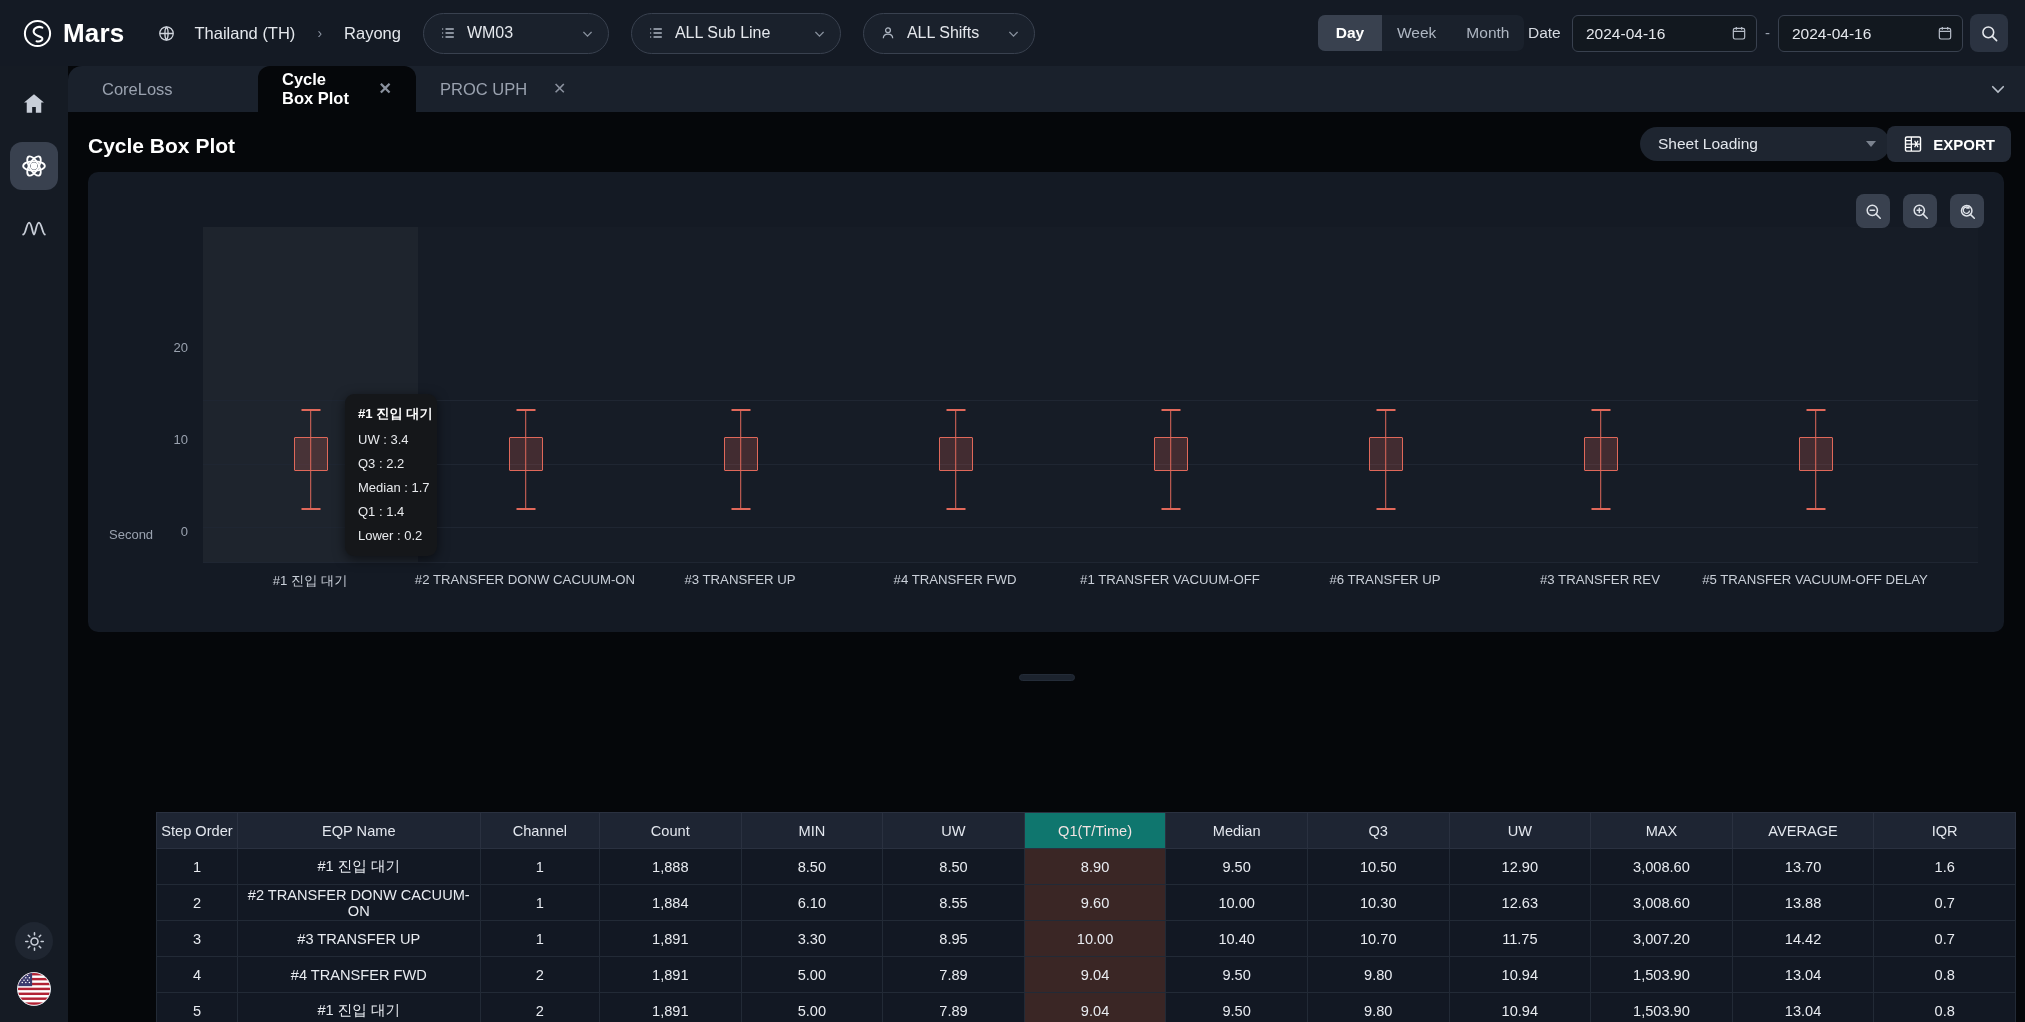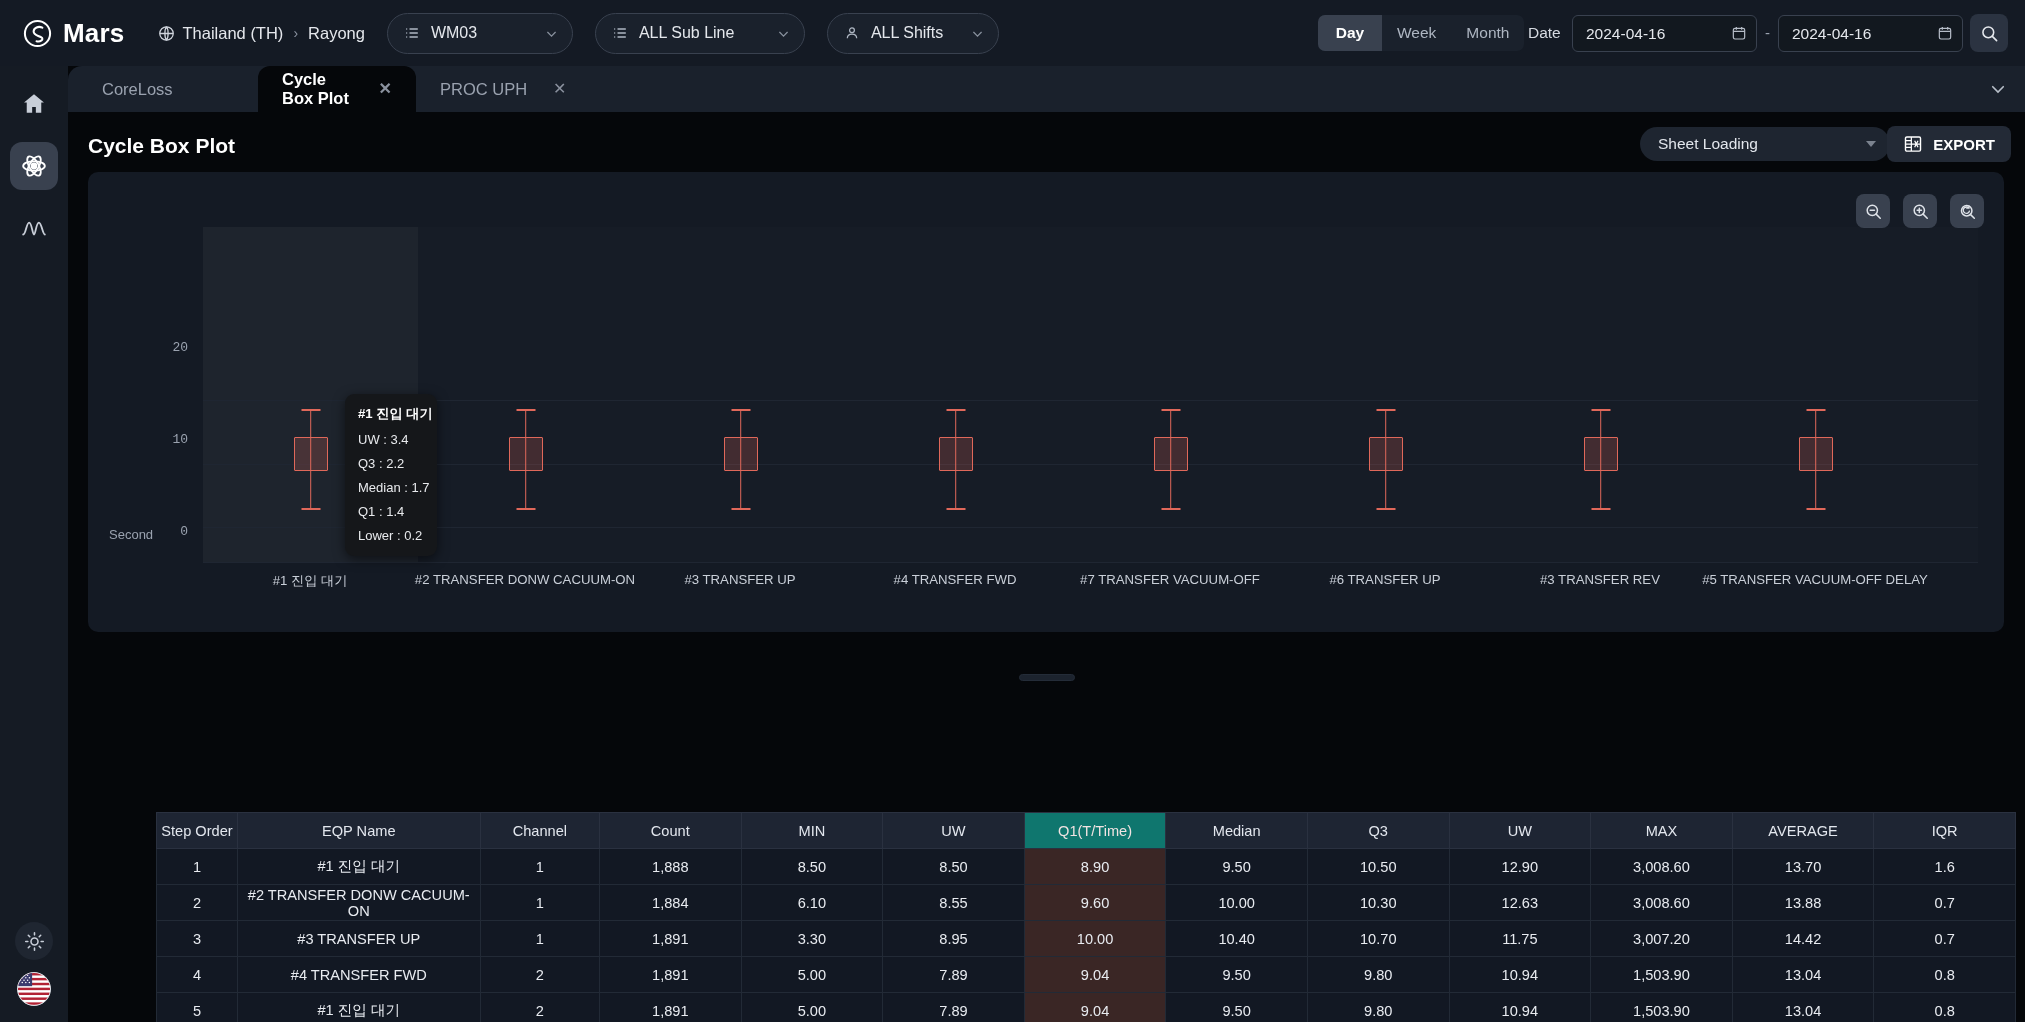--- a/index.html
+++ b/index.html
@@ -16,21 +16,21 @@
     position: absolute; top: 0; left: 0; width: 2025px; height: 66px;
     background: #141a24;
     display: flex; align-items: center;
   }
   .logo-wrap { display: flex; align-items: center; gap: 10px; margin-left: 22px; }
   .logo-mark {
     width: 31px; height: 31px; color: #ffffff;
   }
   .logo-text { font-size: 26px; font-weight: 700; letter-spacing: .2px; color: #ffffff; }
 
-  .breadcrumb { display: flex; align-items: center; gap: 8px; margin-left: 33px; font-size: 16.5px; color: #e4e7ec; }
+  .breadcrumb { display: flex; align-items: center; gap: 20px; margin-left: 33px; font-size: 16.5px; color: #e4e7ec; }
   .globe-icon { width: 17px; height: 17px; color: #cfd4dc; display: inline-block; }
   .crumb-sep { color: #8b93a1; font-size: 14px; margin: 0 2px; }
 
   .select-box {
     margin-left: 22px; height: 41px; border: 1px solid #39414f; border-radius: 21px;
     background: #1a212c; display: flex; align-items: center; padding: 0 14px 0 16px;
     font-size: 16px; color: #e4e7ec; gap: 11px;
   }
   .select-box .sel-label { flex: 1; white-space: nowrap; }
   .select-w1 { width: 186px; }
@@ -139,21 +139,21 @@
   }
   .chart-tools { position: absolute; right: 20px; top: 22px; display: flex; gap: 13px; }
   .tool-btn {
     width: 34px; height: 34px; border-radius: 8px; background: #39414f;
     display: flex; align-items: center; justify-content: center; color: #dfe3e9;
   }
   .tool-btn svg { width: 19px; height: 19px; }
 
   .plot { position: absolute; left: 0; top: 0; width: 1916px; height: 460px; }
   .axis-y-label {
-    position: absolute; font-size: 13px; color: #9aa2af; text-align: right; width: 40px; font-family: Liberation Mono, monospace;
+    position: absolute; font-size: 13px; color: #9aa2af; text-align: right; width: 40px;
   }
   .second-label { position: absolute; left: 55px; top: 392px; font-size: 13px; color: #9aa2af; }
   .gridline { position: absolute; left: 115px; width: 1775px; height: 1px; background: #1f2632; }
   .plot-band { position: absolute; left: 115px; top: 55px; width: 1775px; height: 335px; background: rgba(255,255,255,0.012); }
   .hover-col { position: absolute; top: 55px; width: 215px; height: 335px; background: rgba(255,255,255,0.035); }
 
   .box-group { position: absolute; }
   .whisker-line { position: absolute; width: 1.6px; background: #e0685a; left: 50%; transform: translateX(-50%); }
   .whisker-cap { position: absolute; width: 19px; height: 1.8px; background: #e0685a; left: 50%; transform: translateX(-50%); }
   .box-rect {
@@ -489,21 +489,21 @@
         <div class="whisker-line" style="top:237px; height:100px;"></div>
         <div class="whisker-cap" style="top:237px;"></div>
         <div class="whisker-cap" style="top:336px;"></div>
         <div class="box-rect" style="top:265px; height:34px;"></div>
       </div>
 
       <div class="xcat" style="left:222px;  top:400px;">#1 진입 대기</div>
       <div class="xcat" style="left:437px;  top:400px;">#2 TRANSFER DONW CACUUM-ON</div>
       <div class="xcat" style="left:652px;  top:400px;">#3 TRANSFER UP</div>
       <div class="xcat" style="left:867px;  top:400px;">#4 TRANSFER FWD</div>
-      <div class="xcat" style="left:1082px; top:400px;">#7 TRANSFER VACUUM-OFF</div>
+      <div class="xcat" style="left:1082px; top:400px;">#1 TRANSFER VACUUM-OFF</div>
       <div class="xcat" style="left:1297px; top:400px;">#6 TRANSFER UP</div>
       <div class="xcat" style="left:1512px; top:400px;">#3 TRANSFER REV</div>
       <div class="xcat" style="left:1727px; top:400px;">#5 TRANSFER VACUUM-OFF DELAY</div>
 
       <div class="tooltip">
         <div class="tt-title">#1 진입 대기</div>
         <div class="tt-row">UW : 3.4</div>
         <div class="tt-row">Q3 : 2.2</div>
         <div class="tt-row">Median : 1.7</div>
         <div class="tt-row">Q1 : 1.4</div>

